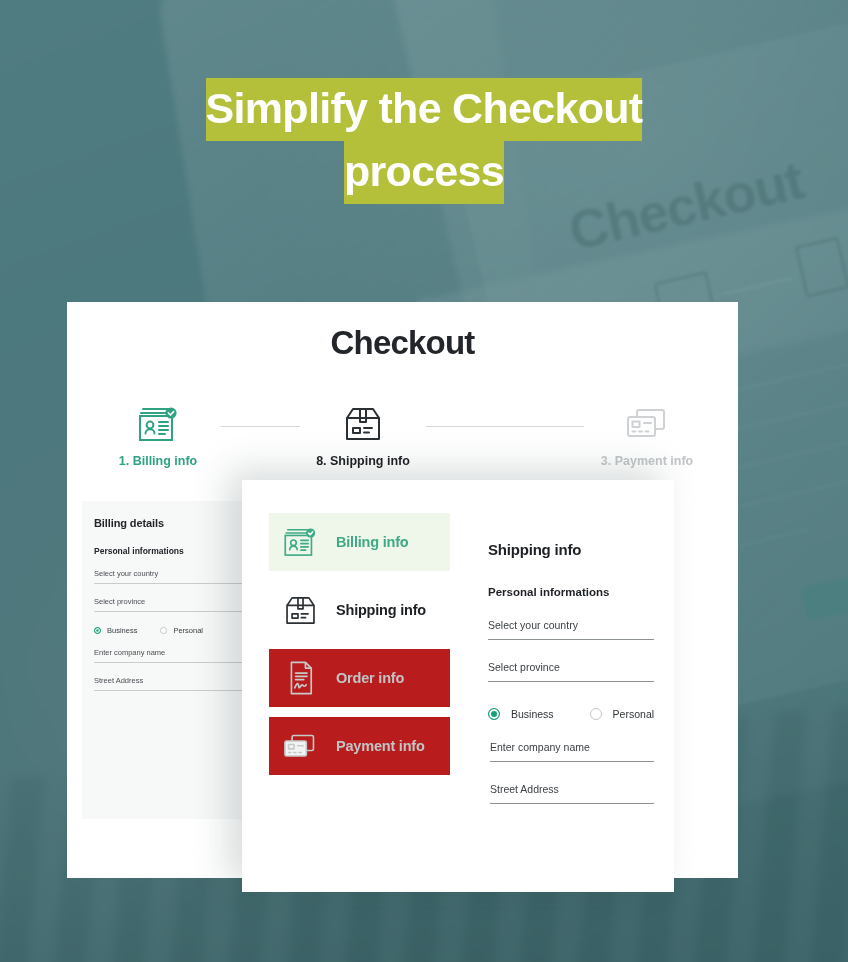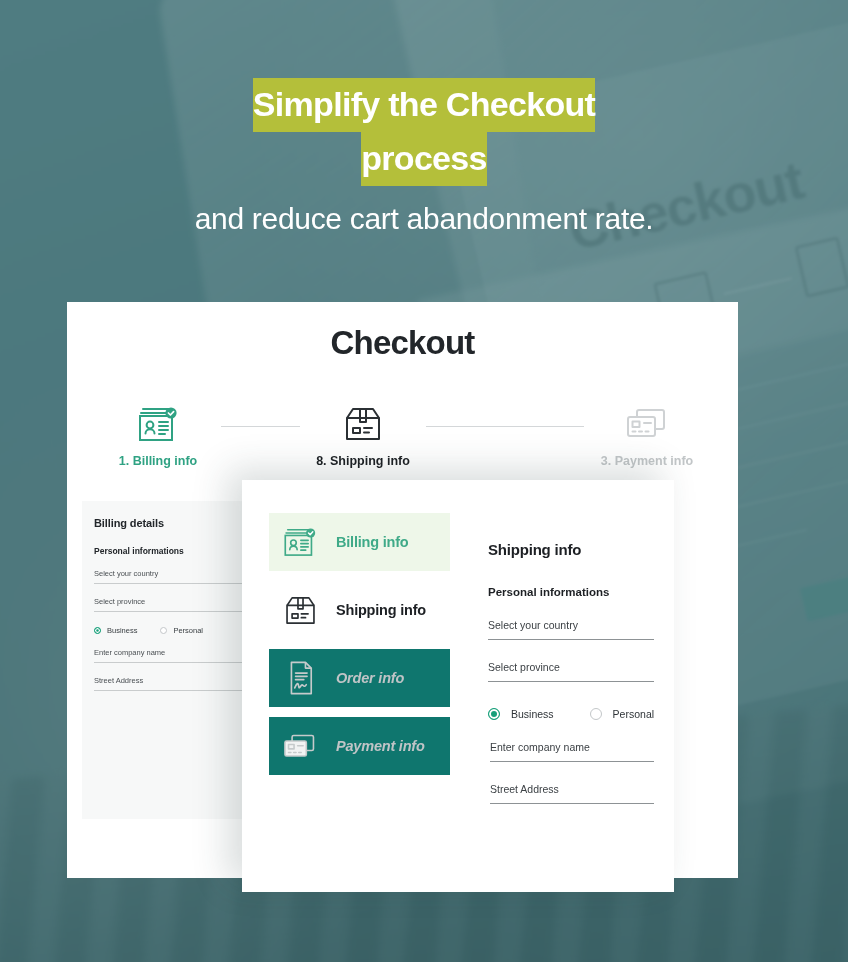--- a/index.html
+++ b/index.html
@@ -129,21 +129,21 @@
   .hero {
     position: absolute;
     left: 0; right: 0; top: 78px;
     z-index: 3;
     text-align: center;
   }
   .hero-line {
     display: inline-block;
     background: #b4bf3a;
     color: #ffffff;
-    font-size: 34px;
+    font-size: 43px;
     font-weight: 700;
     line-height: 1.0;
     letter-spacing: -0.7px;
     padding: 9px 0 11px;
   }
   .hero-sub {
     margin-top: 16px;
     color: #ffffff;
     font-size: 30px;
     font-weight: 400;
@@ -269,21 +269,21 @@
     height: 58px;
     padding-left: 12px;
     margin-bottom: 10px;
   }
   .nav-item .nav-ico { width: 38px; display: flex; align-items: center; justify-content: center; flex: none; }
   .nav-item .nav-label { font-size: 14.5px; font-weight: 700; letter-spacing: -0.2px; }
   .nav-item.done { background: #eef7e9; }
   .nav-item.done .nav-label { color: #3faa88; }
   .nav-item.current { background: transparent; }
   .nav-item.current .nav-label { color: #1d2024; }
-  .nav-item.todo { background: #0f766e; font-style: italic; }
+  .nav-item.todo { background: #b91c1c; }
   .nav-item.todo .nav-label { color: #c0c4c6; }
 
   .modal-form {
     flex: 1 1 auto;
     padding: 61px 38px 0 14px;
   }
   .mf-title {
     font-size: 15px;
     font-weight: 700;
     color: #1d2024;
@@ -350,21 +350,20 @@
     <div class="w-field" style="left:110px; top:524px; width:240px;"></div>
     <div class="w-accent" style="left:330px; top:580px; width:160px; height:34px;"></div>
   </div>
 
   <div class="bg-tint"></div>
 </div>
 
 <div class="hero">
   <div><span class="hero-line">Simplify the Checkout</span></div>
   <div><span class="hero-line">process</span></div>
-  <div class="hero-sub">and reduce cart abandonment rate.</div>
 </div>
 
 <div class="checkout-card">
   <div class="checkout-title">Checkout</div>
 
   <div class="stepper">
 
     <div class="step done">
       <div class="step-ico">
         <svg width="46" height="44" viewBox="0 0 46 44">

